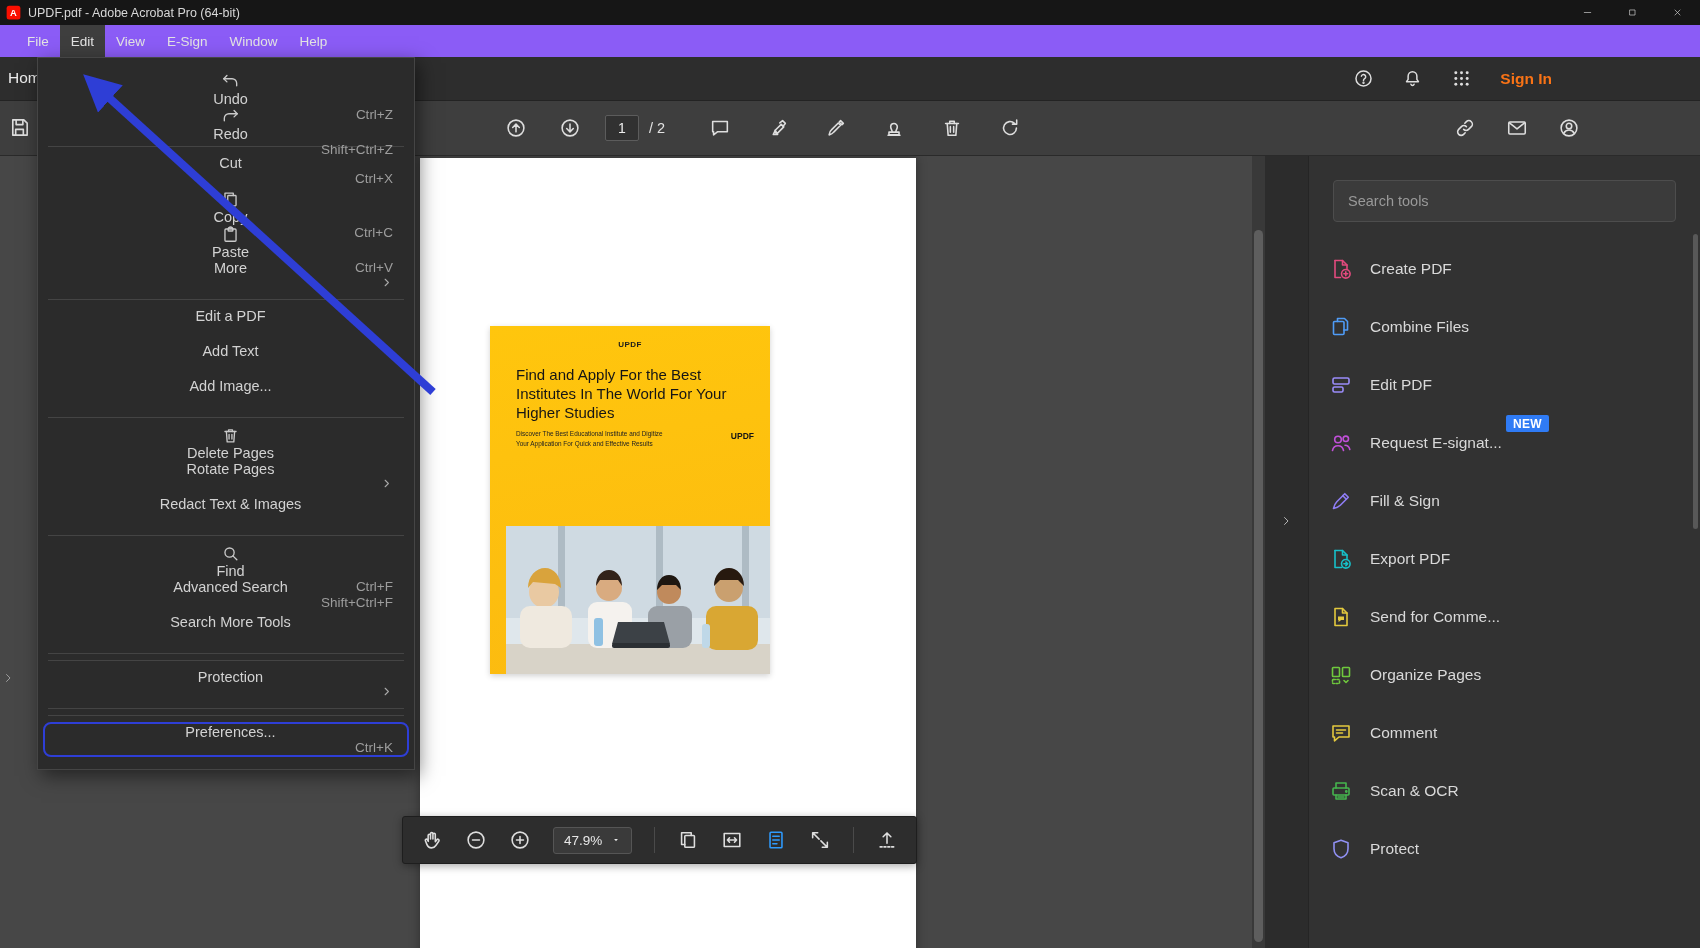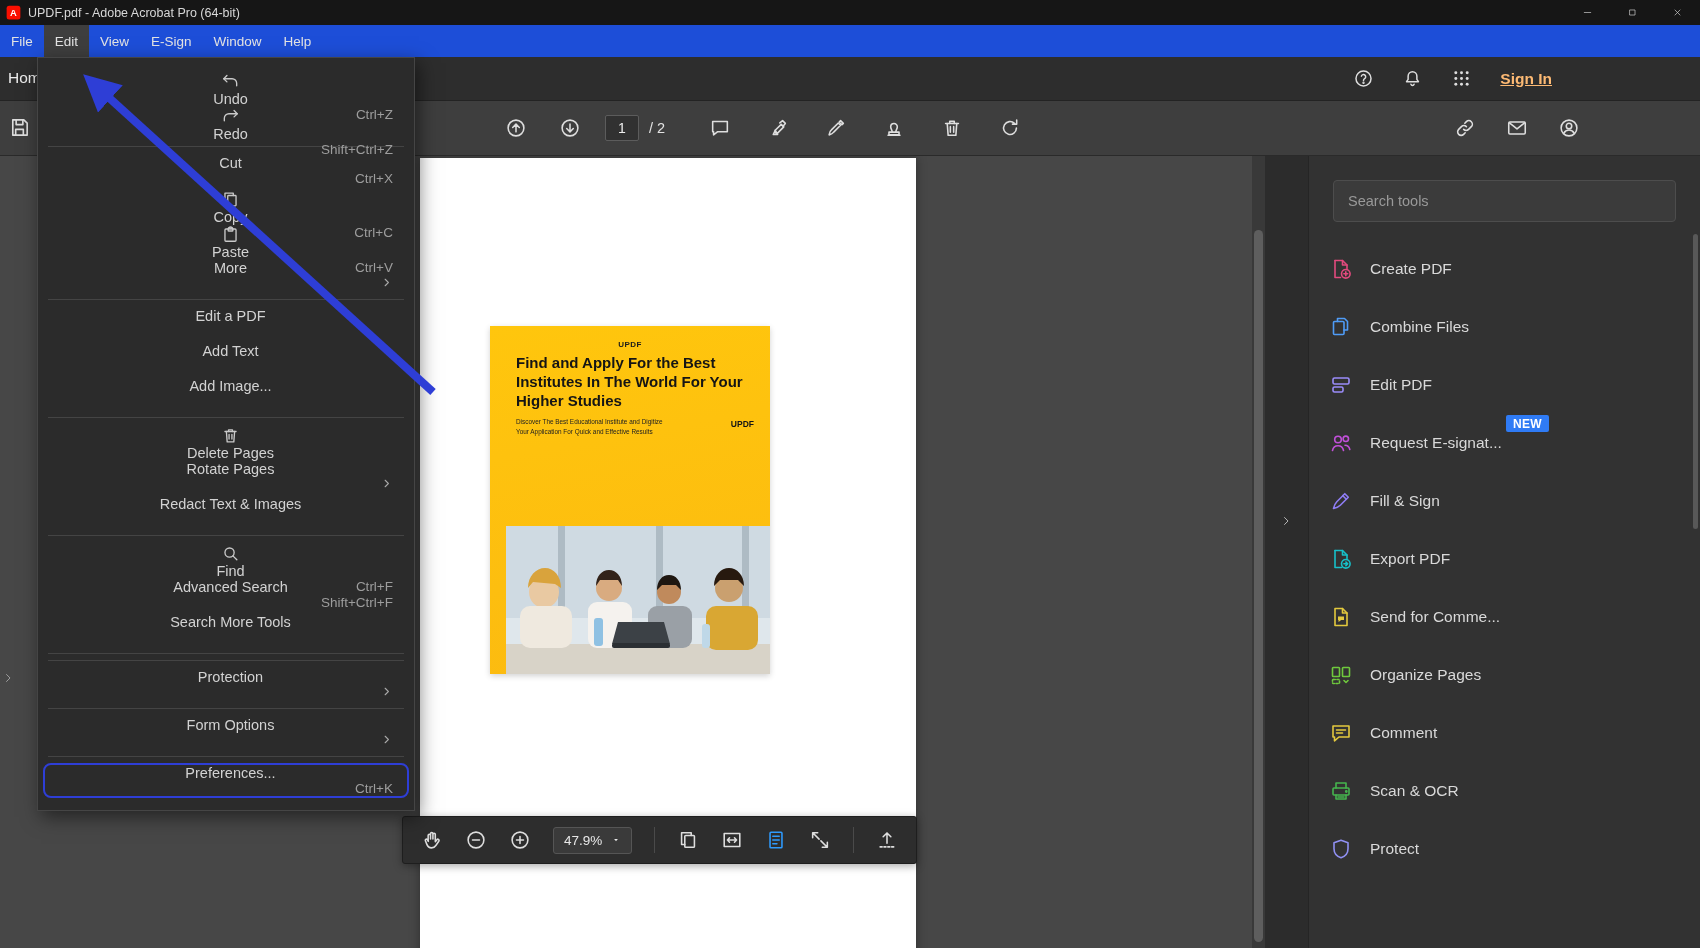--- a/index.html
+++ b/index.html
@@ -13,34 +13,34 @@
   
   .titlebar { position:absolute; left:0; top:0; right:0; height:25px; background:#161616;
               display:flex; align-items:center; gap:7px; padding-left:6px; color:#d8d8d8;
               font-size:12.5px; z-index:20; }
   .titlebar .icon svg { width:15px; height:15px; }
   .win-btns { margin-left:auto; display:flex; height:100%; }
   .win-btn { width:45px; height:100%; display:flex; align-items:center; justify-content:center; color:#cfcfcf; }
   .win-btn .icon svg { width:11px; height:11px; }
 
   
-  .menubar { position:absolute; left:0; top:25px; right:0; height:32px; background:#1d4ed8;
-             display:flex; align-items:flex-end; padding-left:0; z-index:20; }
+  .menubar { position:absolute; left:0; top:25px; right:0; height:32px; background:#8b5cf6;
+             display:flex; align-items:flex-end; padding-left:16px; z-index:20; }
   .menu-item { padding:0 11px; height:100%; display:flex; align-items:center;
                font-size:13.5px; color:#e3e3e3; }
   .menu-item.active { background:#3e3e3e; }
 
   
   .tabrow { position:absolute; left:0; top:57px; right:0; height:44px; background:#2d2d2d;
             border-bottom:1px solid #232323; z-index:5; }
   .home-label { position:absolute; left:8px; top:12px; font-size:15.5px; color:#ededed; }
   .tab-right { position:absolute; right:148px; top:0; height:100%; display:flex; align-items:center; gap:28px; }
   .icon-btn { color:#dedede; display:inline-flex; line-height:0; background:none; border:none; padding:0; }
   .icon-btn svg { width:21px; height:21px; }
-  .sign-in { font-size:15.5px; font-weight:700; color:#fdba74;text-decoration:underline; }
+  .sign-in { font-size:15.5px; font-weight:700; color:#f97316; }
 
   
   .toolbar { position:absolute; left:0; top:101px; right:0; height:55px; background:#3e3e3e;
              border-bottom:1px solid #2a2a2a; z-index:5; }
   .save-btn { position:absolute; left:8px; top:15px; color:#dddddd; }
   .save-btn svg { width:23px; height:23px; }
   .tb-center { position:absolute; left:505px; top:0; height:100%; display:flex; align-items:center; }
   .nav-group, .action-group { display:flex; align-items:center; gap:32px; }
   .action-group { gap:36px; margin-left:44px; }
   .toolbar .icon-btn svg { width:22px; height:22px; }
@@ -63,22 +63,22 @@
   .right-rail-chevron svg { width:14px; height:14px; }
 
   
   .flyer { position:absolute; left:70px; top:168px; width:282px; height:340px; }
   .flyer-back { position:absolute; left:40px; top:48px; width:240px; height:288px;
                 background:linear-gradient(90deg,#f6921e,#fdb714); }
   .flyer-front { position:absolute; left:0; top:0; width:280px; height:348px;
                  background:linear-gradient(170deg,#ffc60d,#fcba10); box-shadow:0 2px 6px rgba(0,0,0,.18); }
   .flyer-brand-top { padding-top:14px; text-align:center; font-size:8px; font-weight:700;
                      letter-spacing:.4px; color:#1c1c1c; }
-  .flyer-title { margin:4px 16px 0 26px; width:228px; font-size:15px; line-height:1.27;
-                 font-weight:700; color:#151515; }
+  .flyer-title { margin:16px 16px 0 26px; width:228px; font-size:15px; line-height:1.27;
+                 font-weight:400; color:#151515; }
   .flyer-sub { display:flex; align-items:flex-start; margin:7px 16px 0 26px; }
   .flyer-sub-text { width:150px; font-size:6.4px; line-height:1.5; color:#222222; }
   .flyer-brand-side { margin-left:auto; margin-top:2px; font-size:8.5px; font-weight:700; color:#151515; }
   .flyer-photo { position:absolute; left:16px; right:0; bottom:0; height:148px; overflow:hidden; }
   .flyer-photo svg { width:100%; height:100%; display:block; }
 
   
   .bottom-bar { position:absolute; left:402px; top:816px; height:48px; background:#2d2d2d;
                 border:1px solid #1e1e1e; border-radius:3px; display:flex; align-items:center;
                 gap:22px; padding:0 18px; z-index:12; box-shadow:0 2px 8px rgba(0,0,0,.35); }
@@ -696,27 +696,20 @@
       <div class="menu-sep"></div>
       <div class="menu-sep"></div>
       <div class="emenu-item">
         <span class="emenu-icon"></span>
         <span class="emenu-label">Protection</span>
         <span class="emenu-sub"><svg viewBox="0 0 24 24" fill="none" stroke="currentColor" stroke-width="2" stroke-linecap="round" stroke-linejoin="round">
             <path d="M9.5 6l6 6-6 6"></path>
           </svg></span>
       </div>
       <div class="menu-sep"></div>
-      <div class="emenu-item">
-        <span class="emenu-icon"></span>
-        <span class="emenu-label">Form Options</span>
-        <span class="emenu-sub"><svg viewBox="0 0 24 24" fill="none" stroke="currentColor" stroke-width="2" stroke-linecap="round" stroke-linejoin="round">
-            <path d="M9.5 6l6 6-6 6"></path>
-          </svg></span>
-      </div>
       <div class="menu-sep"></div>
       <div class="emenu-item highlighted">
         <span class="emenu-icon"></span>
         <span class="emenu-label">Preferences...</span>
         <span class="emenu-right">Ctrl+K</span>
       </div>
     </div>
 
   <svg class="annot" width="1700" height="948" viewBox="0 0 1700 948">
     <defs>

